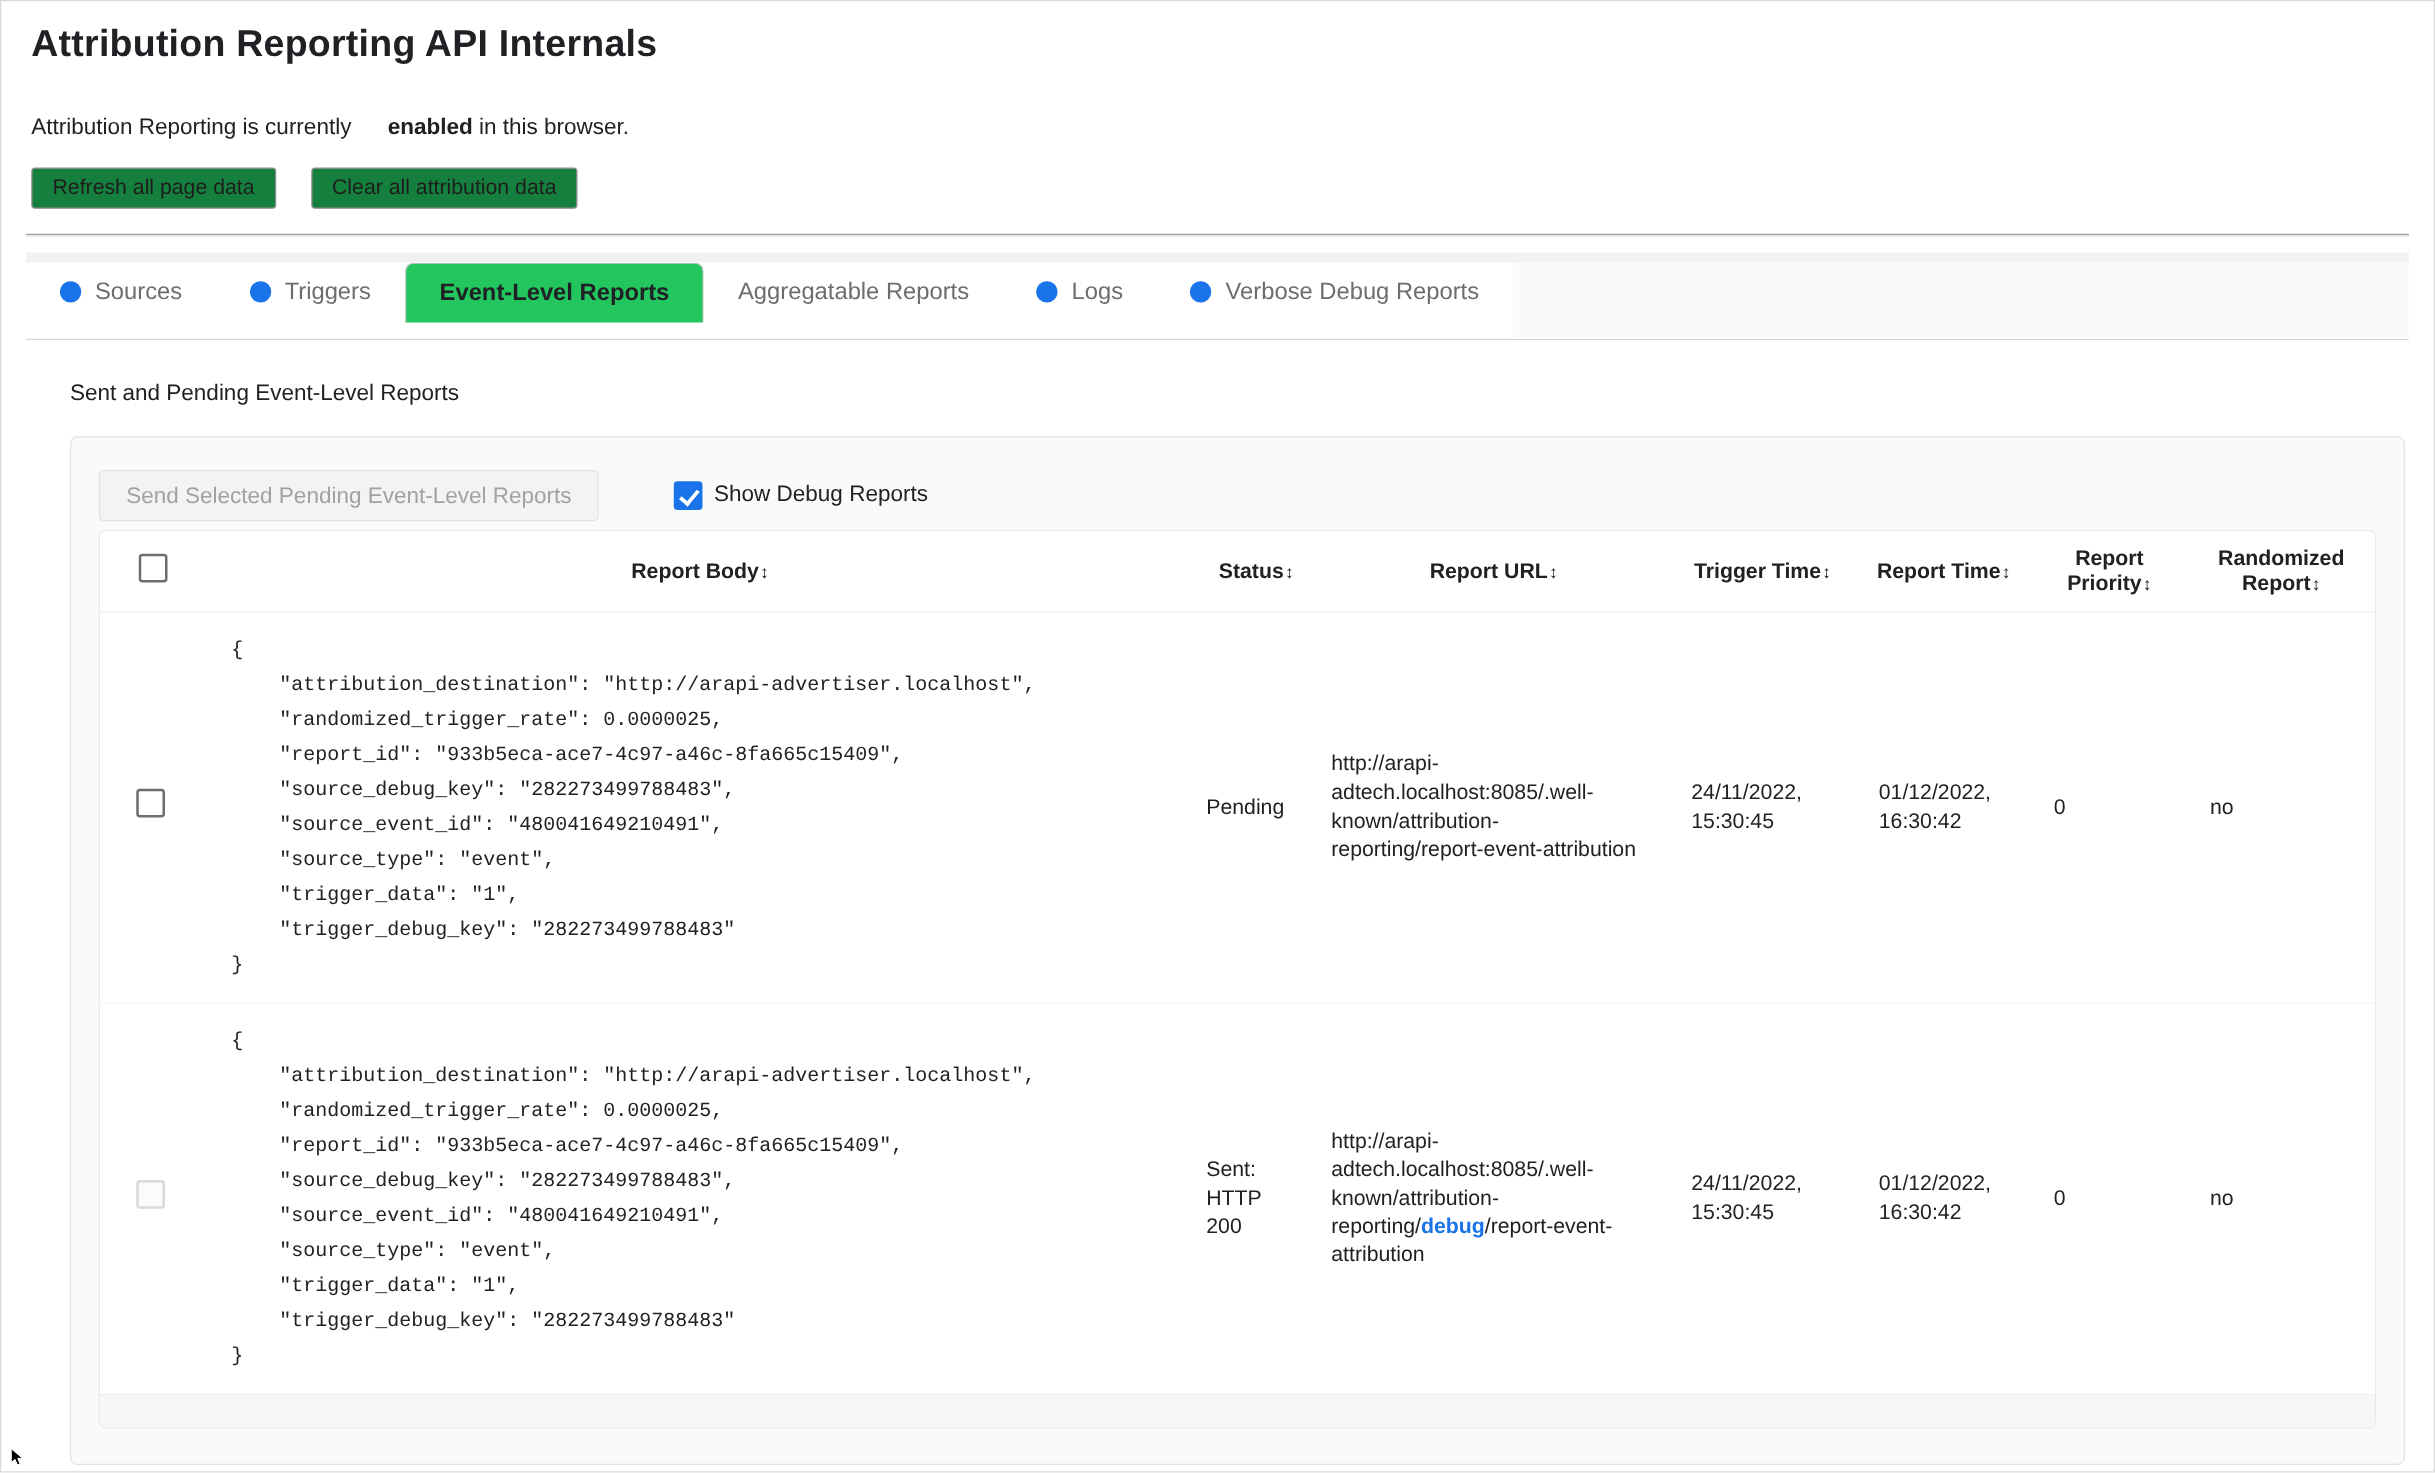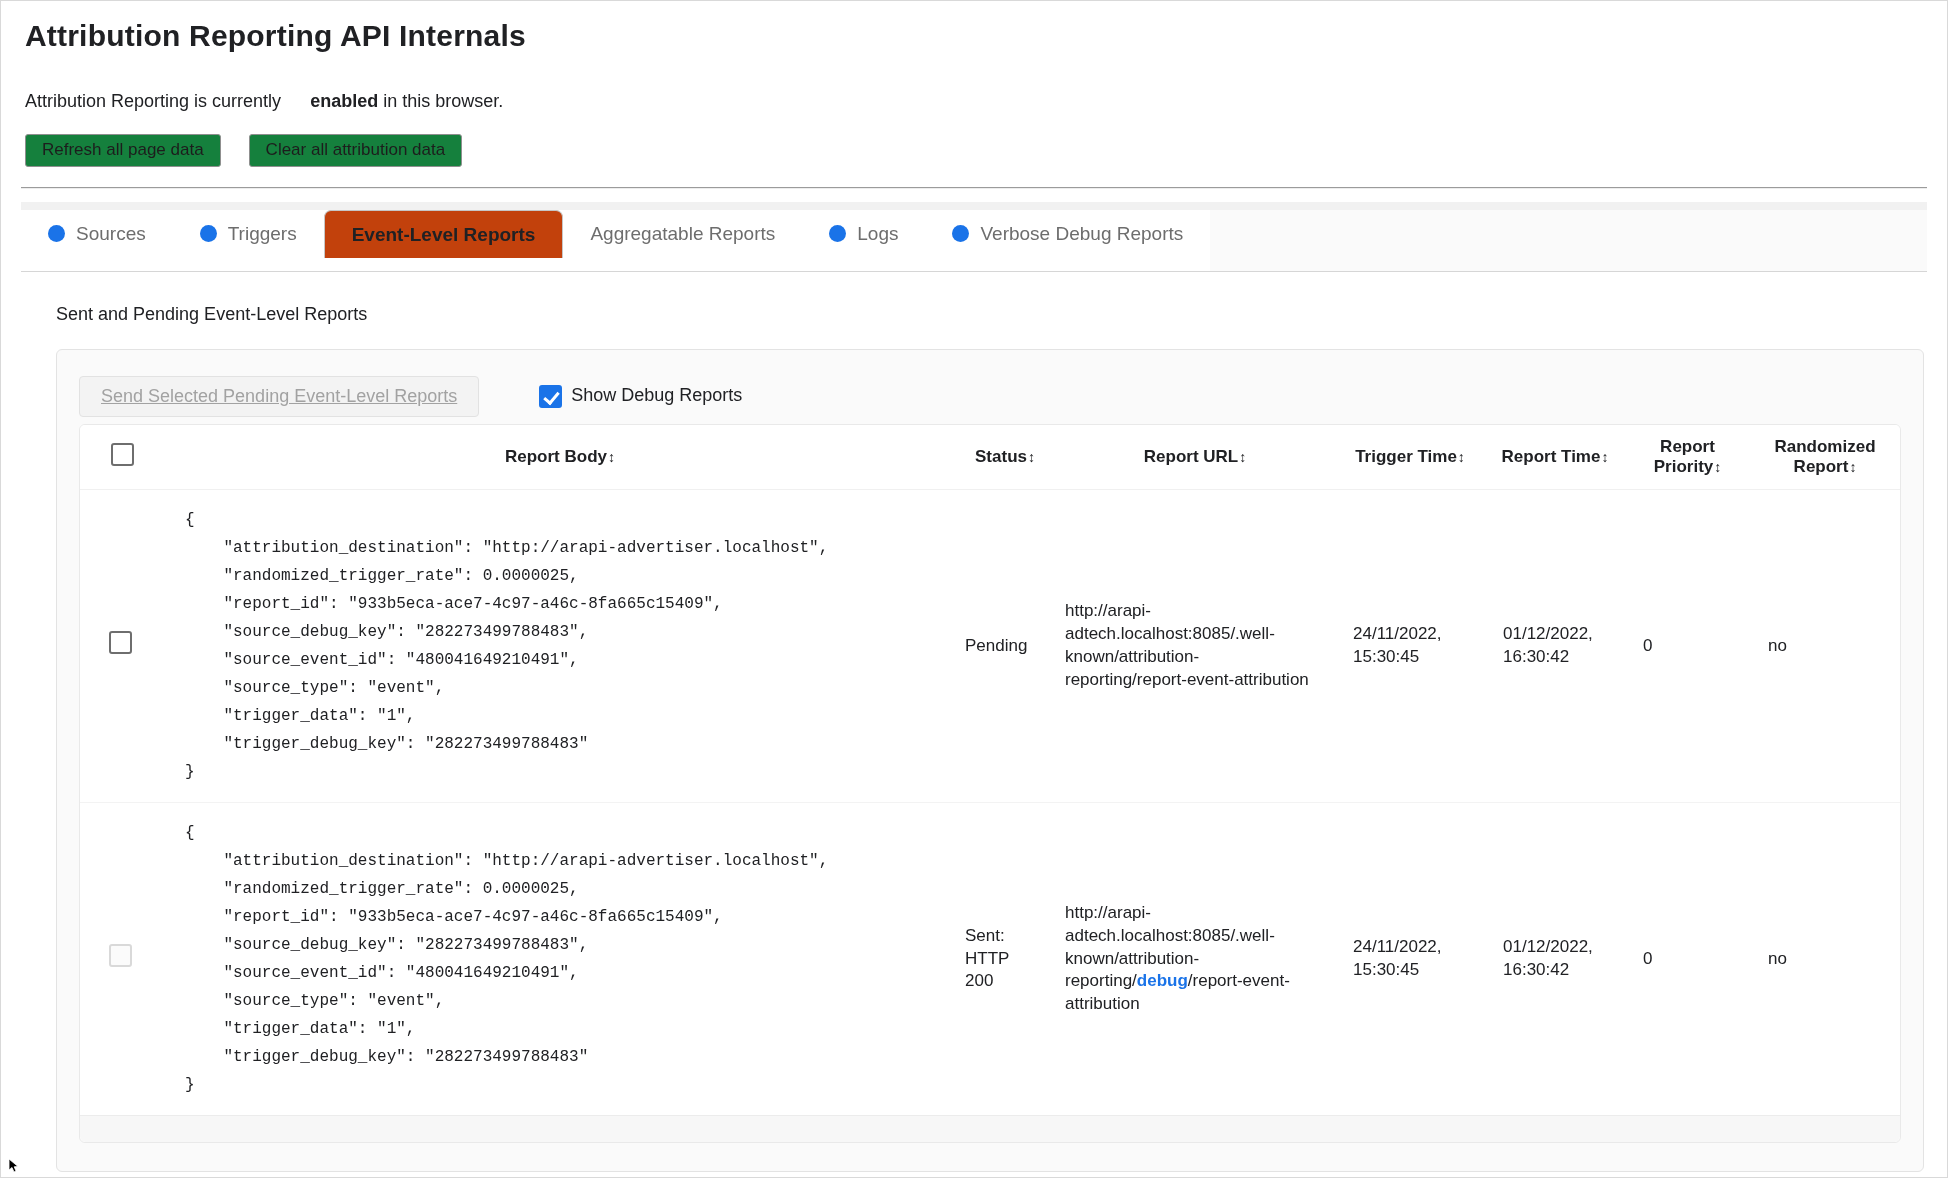--- a/index.html
+++ b/index.html
@@ -47,21 +47,21 @@
     font-size:19px; color:#6d6d6d;
     white-space:nowrap; cursor:pointer;
     background:transparent;
     margin-bottom:0;
   }
   .tab .dot {
     width:17px; height:17px; border-radius:50%;
     background:#1a73e8; margin-right:11px; flex:0 0 auto;
   }
   .tab.active {
-    background:#c2410c;
+    background:#22c55e;
     border:1px solid #c6c6c6; border-bottom:none;
     border-radius:7px 7px 0 0;
     font-weight:bold; color:#202124;
     height:48px; margin-bottom:-1px;
   }
   .tab-filler { flex:1; align-self:stretch; background:#fafafa; }
 
   
   h2.section-heading {
     margin:32px 0 0 55px;
@@ -77,21 +77,20 @@
     padding:26px 22px 28px 22px;
   }
   .panel-toolbar { display:flex; align-items:center; margin-bottom:7px; }
   .btn-disabled {
     font-family:"Liberation Sans", sans-serif;
     font-size:18px; color:#a2a2a2;
     background:#f3f3f3;
     border:1px solid #e2e2e2;
     border-radius:4px;
     padding:9px 21px;
-    text-decoration:underline;
   }
   .show-debug { display:flex; margin-left:60px; cursor:pointer; }
   .cb {
     display:inline-block; width:23px; height:23px;
     border:2px solid #6e6e6e; border-radius:3px; background:#fff;
     position:relative; flex:0 0 auto;
   }
   .cb.checked { background:#1a73e8; border-color:#1a73e8; }
   .cb.checked::after {
     content:""; position:absolute; left:6px; top:2px;

